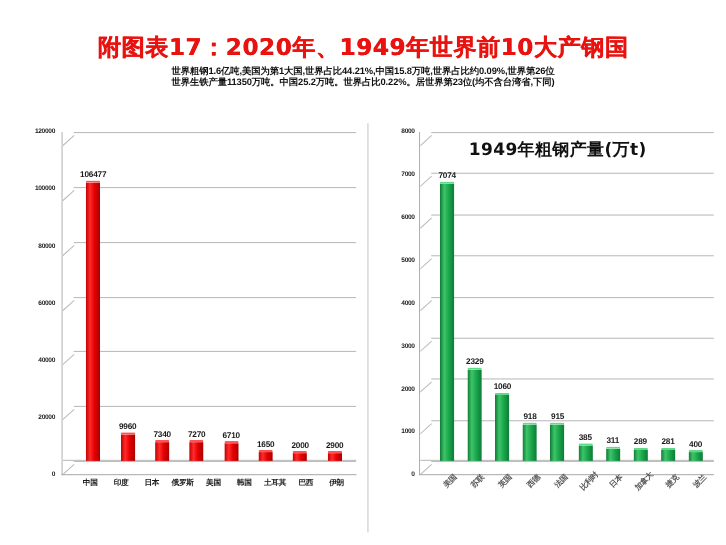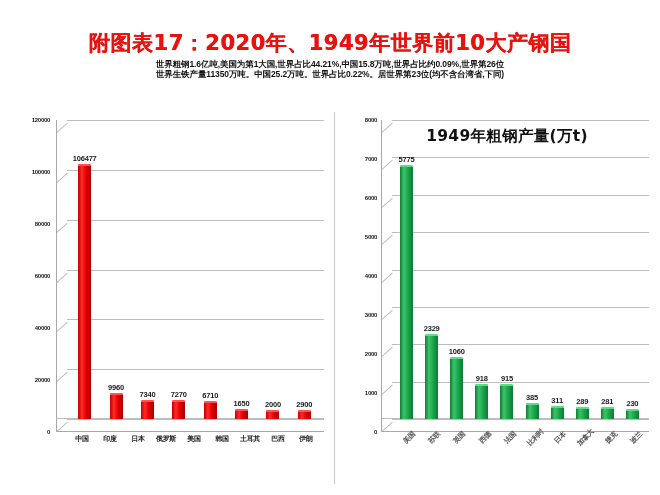--- a/index.html
+++ b/index.html
@@ -271,21 +271,21 @@
             <div class="gridline" style="top: 224.25px;"></div>
             <div class="depthline" style="top: 236.25px; left: 0px;"></div>
             <div class="gridline" style="top: 261.625px;"></div>
             <div class="depthline" style="top: 273.625px; left: 0px;"></div>
             <div class="gridline" style="top: 299px;"></div>
             <div class="depthline" style="top: 311px; left: 0px;"></div>
             <div class="floor"></div>
           </div>
         <div class="bars">
             <div class="barcell">
-              <div class="barval">5775</div>
+              <div class="barval">7074</div>
               <div class="bar green" style="height: 252.011px;"></div>
             </div>
             <div class="barcell">
               <div class="barval">2329</div>
               <div class="bar green" style="height: 82.9706px;"></div>
             </div>
             <div class="barcell">
               <div class="barval">1060</div>
               <div class="bar green" style="height: 59.85px;"></div>
             </div>
@@ -307,21 +307,21 @@
             </div>
             <div class="barcell">
               <div class="barval">289</div>
               <div class="bar green" style="height: 10.2956px;"></div>
             </div>
             <div class="barcell">
               <div class="barval">281</div>
               <div class="bar green" style="height: 10.0106px;"></div>
             </div>
             <div class="barcell">
-              <div class="barval">230</div>
+              <div class="barval">400</div>
               <div class="bar green" style="height: 8.19375px;"></div>
             </div>
           </div>
       </div>
       <div class="chart-title">1949年粗钢产量(万t)</div>
       <div class="xlabels">
         <div class="xwrap">
             <div class="xcell">
               <div class="xlab rot">美国</div>
             </div>

